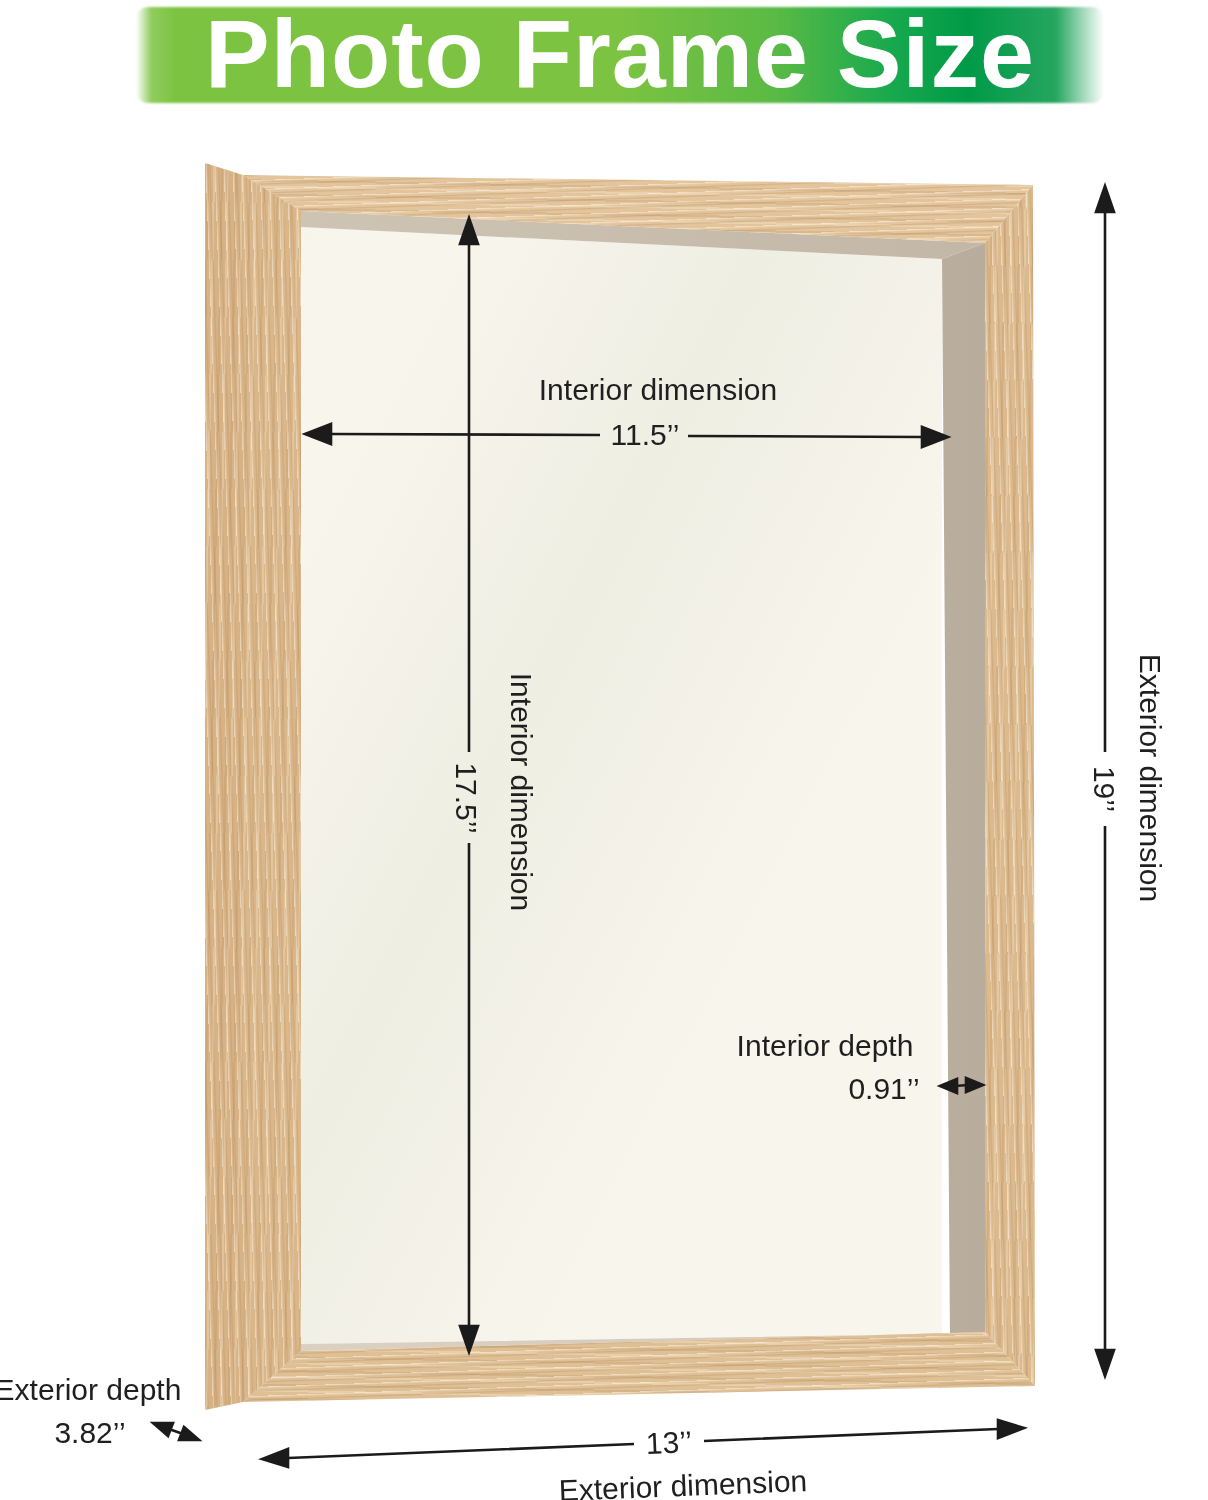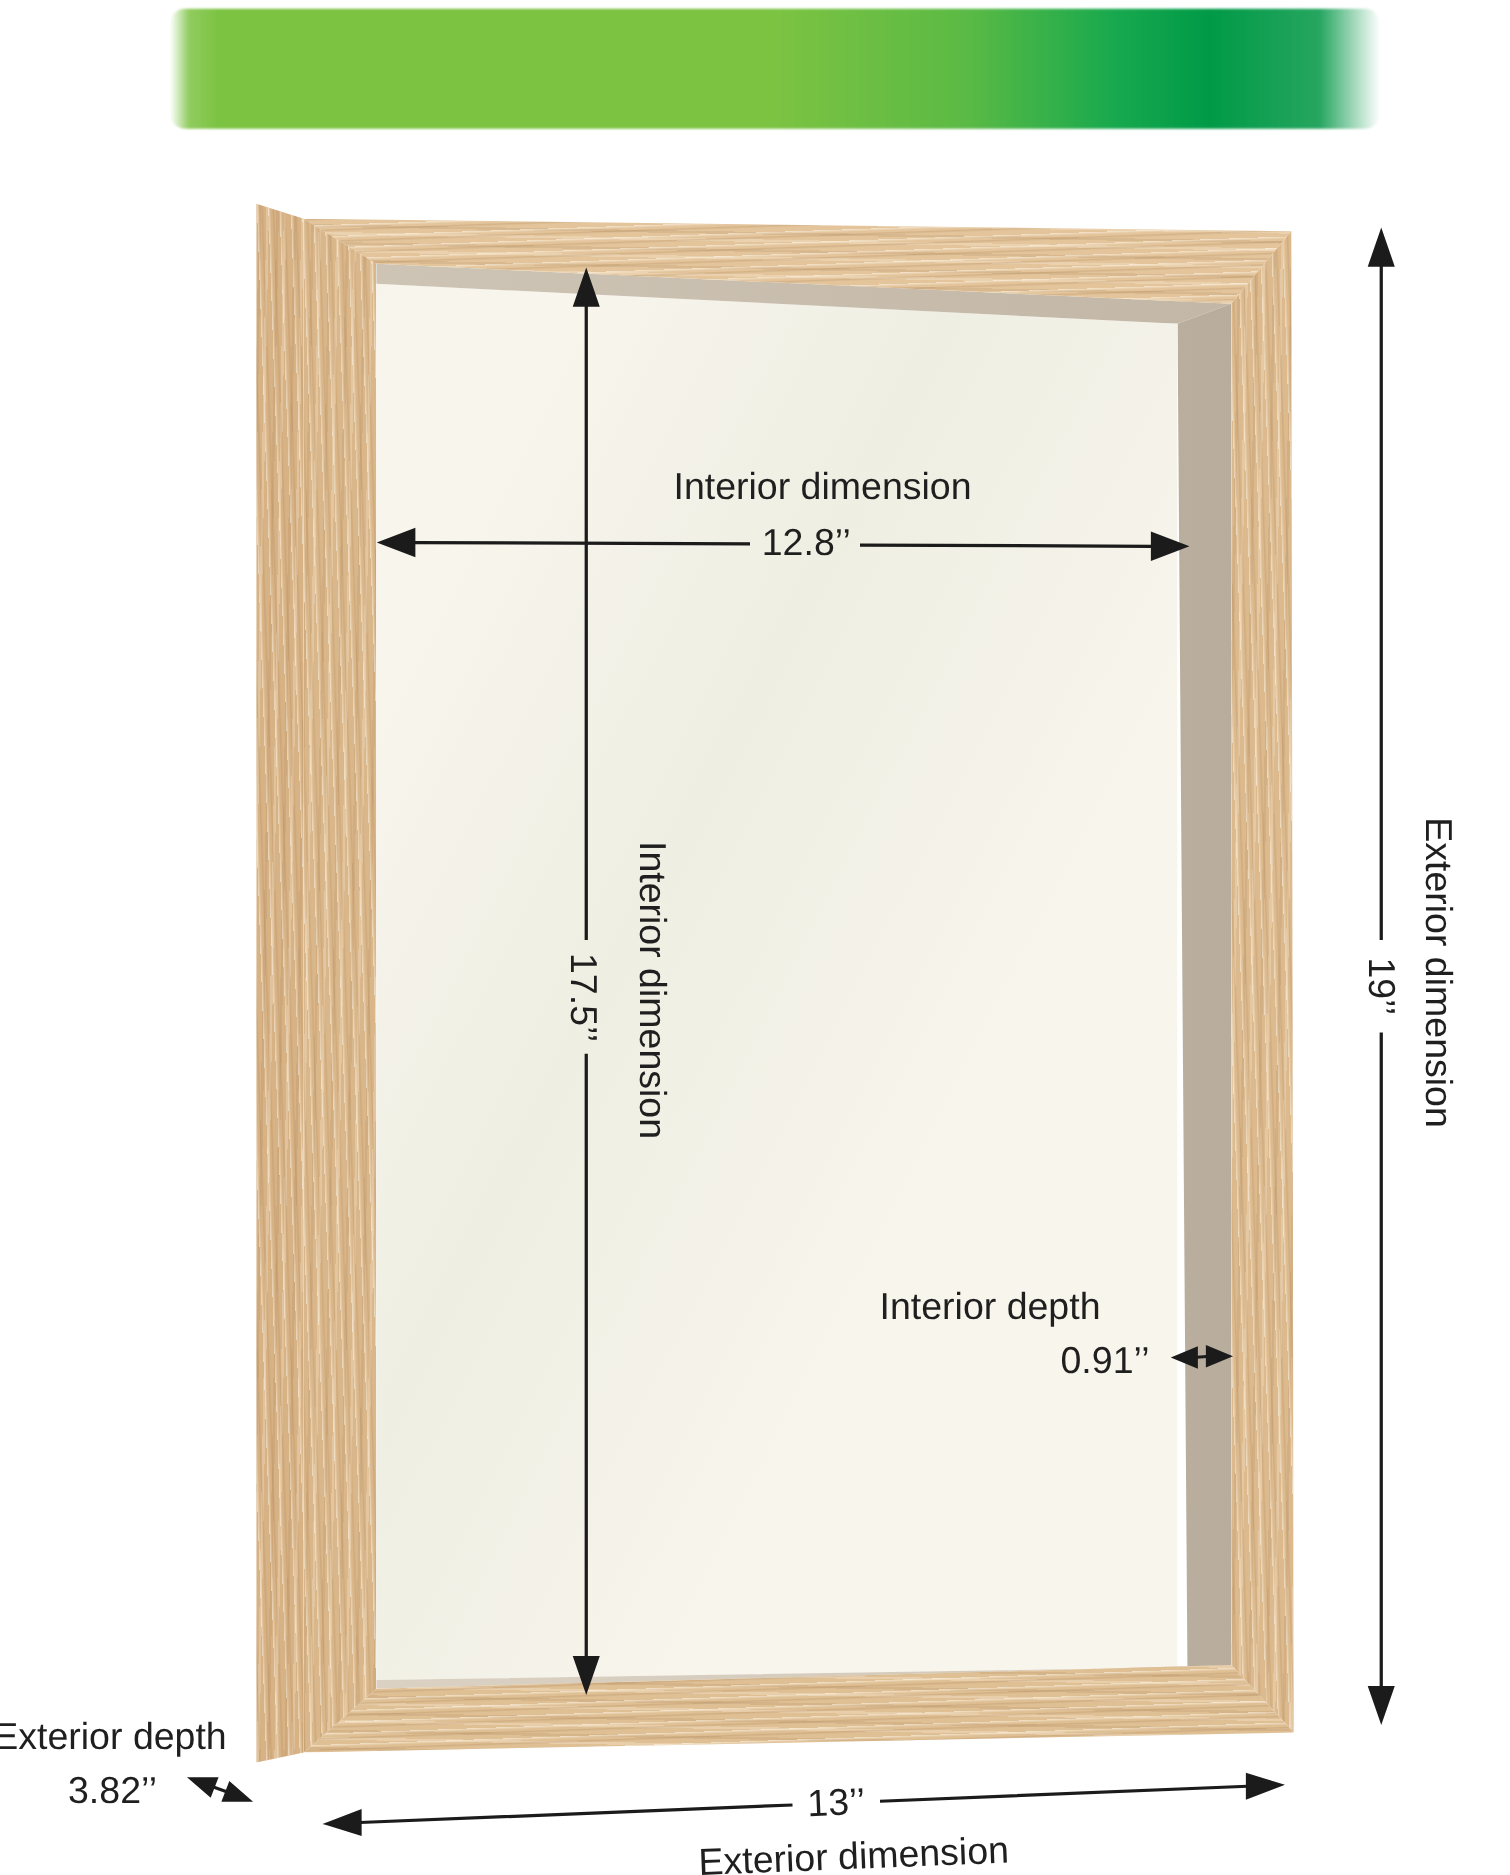--- a/index.html
+++ b/index.html
@@ -81,20 +81,21 @@
   }
   .lbl.rot90{transform:translate(-50%,-50%) rotate(90deg);}
   .lbl.tilt{transform:translate(-50%,-50%) rotate(-2.3deg);}
 </style>
 </head>
 <body>
 
 <div class="canvas">
 
   <div class="banner-bg"></div>
+  <div class="banner-title">Photo Frame Size</div>
 
   <div>
     <div class="ply back-panel"></div>
     <div class="ply top-wall"></div>
     <div class="ply right-wall"></div>
     <div class="ply bottom-wall"></div>
     <div class="ply left-face wood-v"></div>
     <div class="ply top-rail  wood-h"></div>
     <div class="ply right-rail wood-v"></div>
     <div class="ply bottom-rail wood-h"></div>
@@ -136,26 +137,26 @@
 
       <g>
         <path d="M169 1429 L183 1434" fill="none"></path>
         <polygon points="153,1423 168,1436 173,1423"></polygon>
         <polygon points="199,1440 179,1440 184,1427"></polygon>
       </g>
     </g>
   </svg>
 
   <div class="lbl" style="left:658px;top:390px">Interior dimension</div>
-  <div class="lbl" style="left:645px;top:435px">12.8’’</div>
+  <div class="lbl" style="left:645px;top:435px">11.5’’</div>
 
   <div class="lbl rot90" style="left:521px;top:792px">Interior dimension</div>
   <div class="lbl rot90" style="left:466px;top:798px">17.5’’</div>
 
-  <div class="lbl" style="left:792px;top:1046px">Interior depth</div>
+  <div class="lbl" style="left:825px;top:1046px">Interior depth</div>
   <div class="lbl" style="left:884px;top:1089px">0.91’’</div>
 
   <div class="lbl rot90" style="left:1150px;top:778px">Exterior dimension</div>
   <div class="lbl rot90" style="left:1104px;top:789px">19’’</div>
 
   <div class="lbl tilt" style="left:669px;top:1443px">13’’</div>
   <div class="lbl tilt" style="left:683px;top:1486px">Exterior dimension</div>
 
   <div class="lbl" style="left:88px;top:1390px">Exterior depth</div>
   <div class="lbl" style="left:90px;top:1433px">3.82’’</div>

